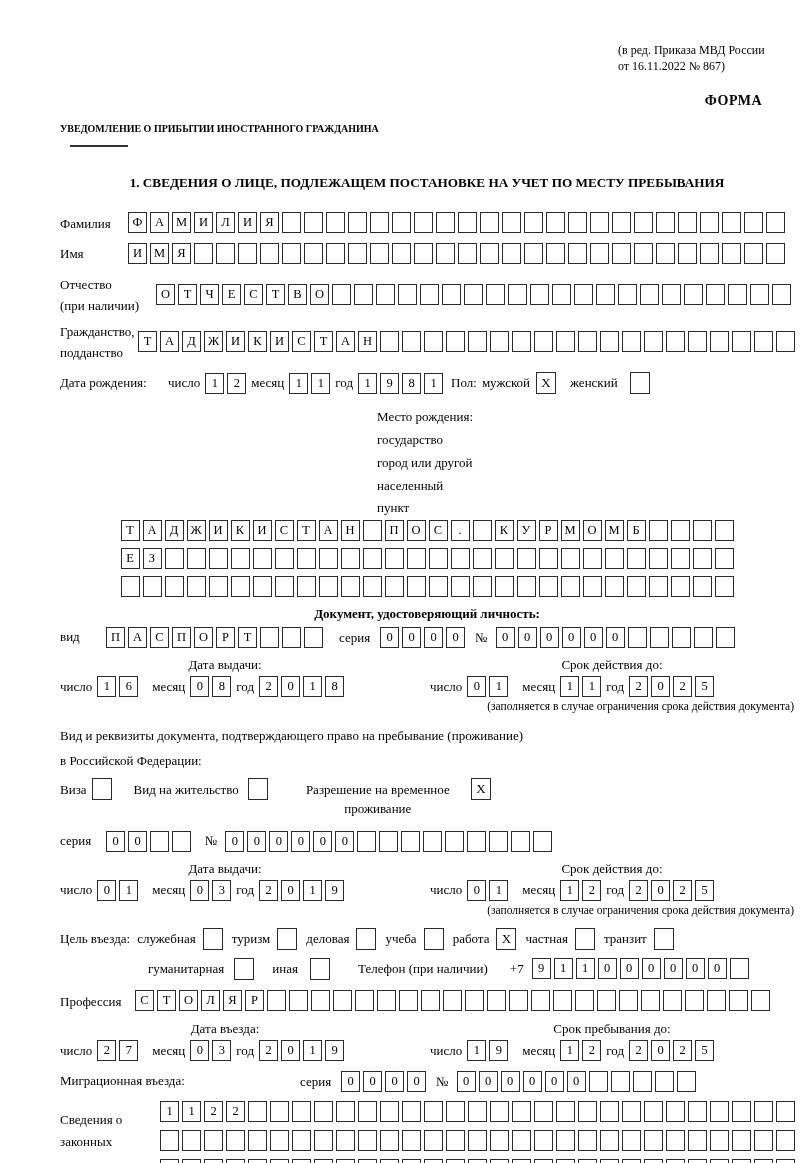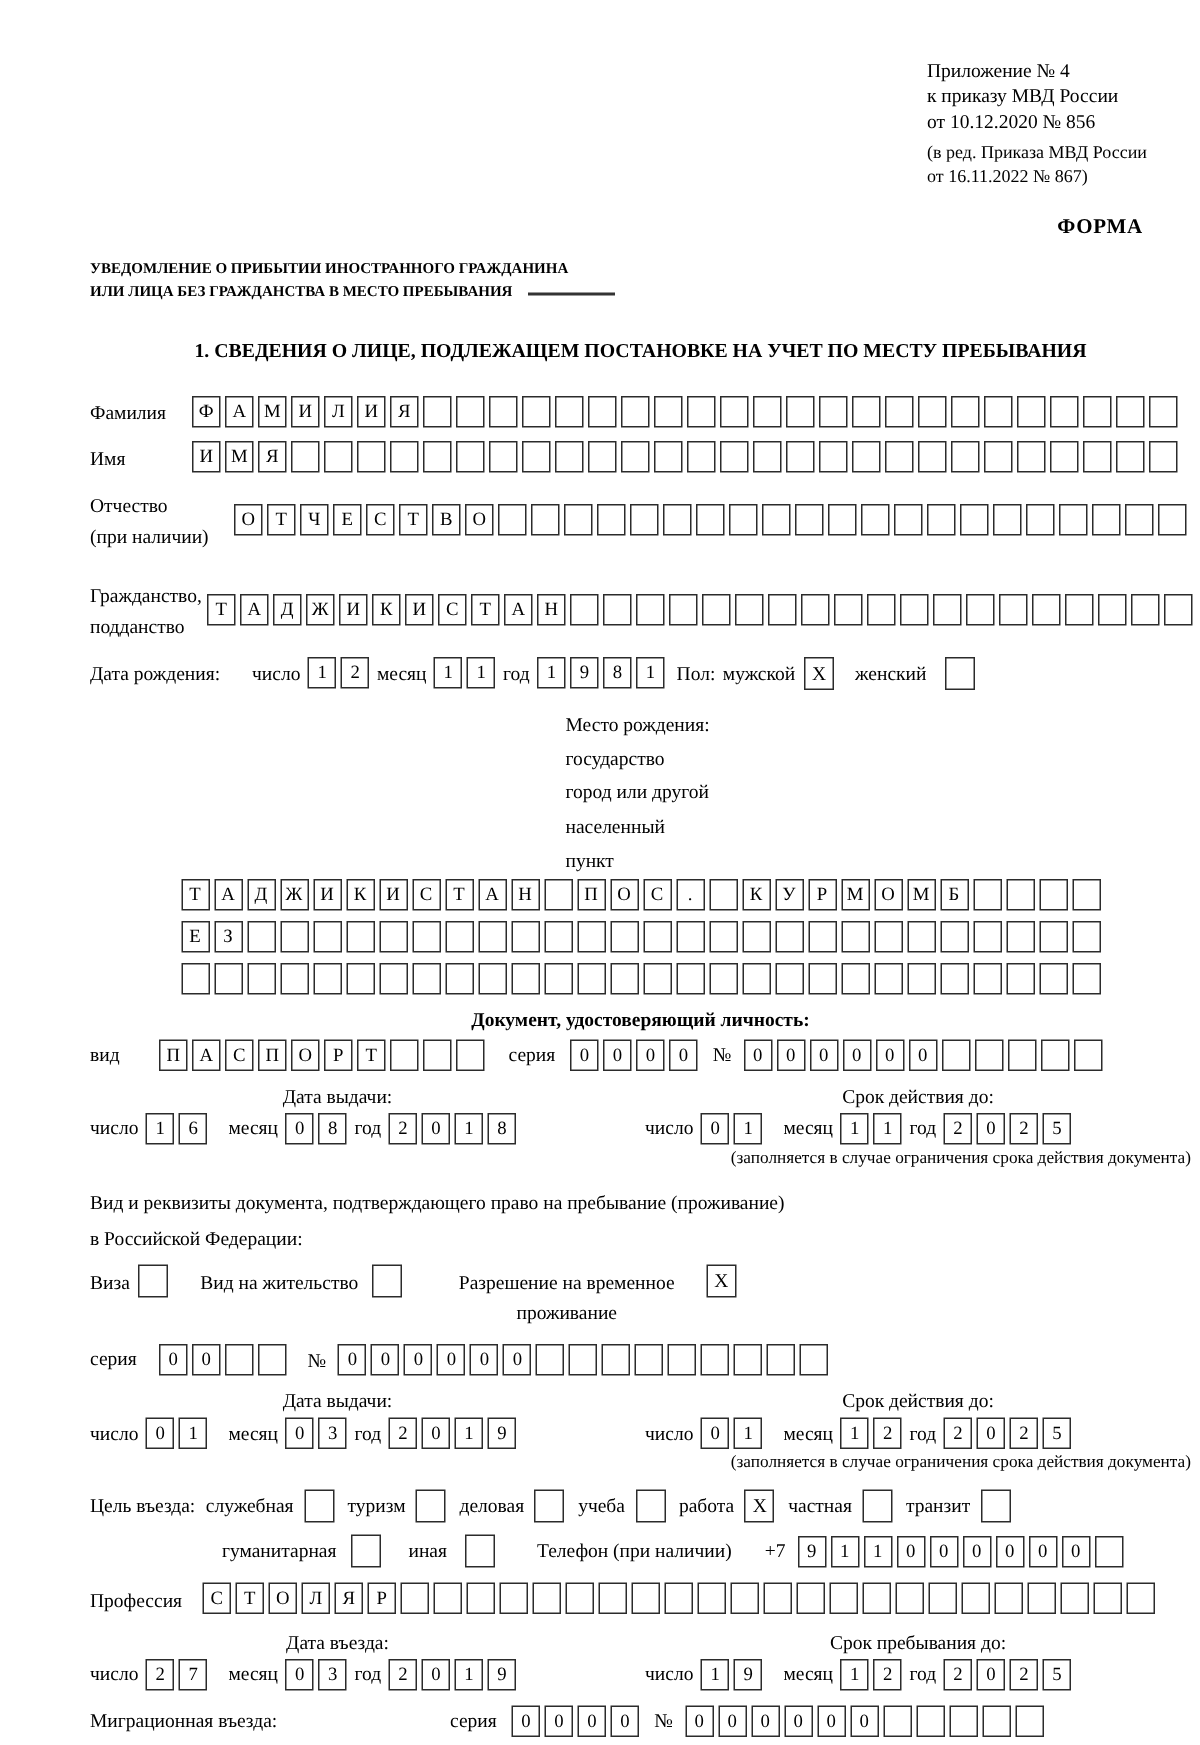--- a/index.html
+++ b/index.html
@@ -56,36 +56,31 @@
   .purpose .cb { margin-right:9px; }
   .purpose2 { display:flex; align-items:center; margin-top:8px; padding-left:88px; }
   
   .bp-rows .cells { margin-bottom:7px; }
 </style>
 </head>
 <body>
 
 <div class="page">
 
-  <div class="appendix">
-    <div>Приложение № 4</div>
-    <div>к приказу МВД России</div>
-    <div>от 10.12.2020 № 856</div>
-  </div>
   <div class="appendix-note">
     <div>(в ред. Приказа МВД России</div>
     <div>от 16.11.2022 № 867)</div>
   </div>
 
   <div class="form-label">ФОРМА</div>
 
   <div class="title">
     <div>УВЕДОМЛЕНИЕ О ПРИБЫТИИ ИНОСТРАННОГО ГРАЖДАНИНА</div>
     <div>
-      <span>ИЛИ ЛИЦА БЕЗ ГРАЖДАНСТВА В МЕСТО ПРЕБЫВАНИЯ</span><span class="title-underline"></span>
+      <span class="title-underline"></span>
     </div>
   </div>
 
   <div class="sec-heading">1. СВЕДЕНИЯ О ЛИЦЕ, ПОДЛЕЖАЩЕМ ПОСТАНОВКЕ НА УЧЕТ ПО МЕСТУ ПРЕБЫВАНИЯ</div>
 
   <div class="frow" style="margin-top:20px;">
     <div class="flabel w68">Фамилия</div>
     <div class="cells">
         <span class="cell">Ф</span>
         <span class="cell">А</span>
@@ -187,21 +182,21 @@
         <span class="cell"></span>
         <span class="cell"></span>
         <span class="cell"></span>
         <span class="cell"></span>
         <span class="cell"></span>
         <span class="cell"></span>
         <span class="cell"></span>
       </div>
   </div>
 
-  <div class="frow" style="margin-top:16px;">
+  <div class="frow" style="margin-top:2px;">
     <div class="flabel w78 stack">
       <div>Гражданство,</div>
       <div>подданство</div>
     </div>
     <div class="cells">
         <span class="cell">Т</span>
         <span class="cell">А</span>
         <span class="cell">Д</span>
         <span class="cell">Ж</span>
         <span class="cell">И</span>

